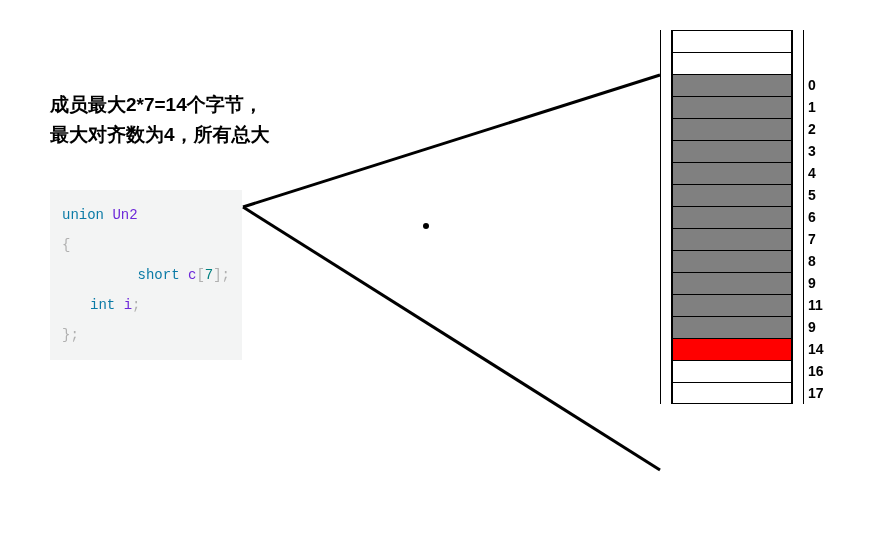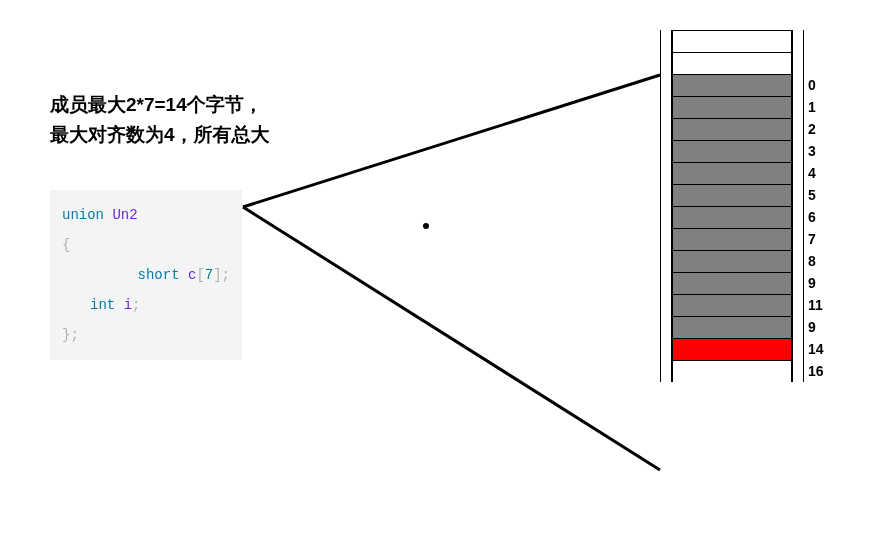--- a/index.html
+++ b/index.html
@@ -207,19 +207,25 @@
       <div class="mem-cell fill-red"></div>
       <div class="mem-rail"></div>
       <div class="mem-label">14</div>
     </div>
     <div class="mem-row">
       <div class="mem-rail"></div>
       <div class="mem-cell"></div>
       <div class="mem-rail"></div>
       <div class="mem-label">16</div>
     </div>
+    <div class="mem-row last">
+      <div class="mem-rail"></div>
+      <div class="mem-cell"></div>
+      <div class="mem-rail"></div>
+      <div class="mem-label">17</div>
+    </div>
   </div>
 
 <svg class="lines">
   <line x1="243" y1="207" x2="660" y2="75" stroke="#000" stroke-width="3"></line>
   <line x1="243" y1="207" x2="660" y2="470" stroke="#000" stroke-width="3"></line>
   <circle cx="426" cy="226" r="3" fill="#000"></circle>
 </svg>
 
 </body></html>

